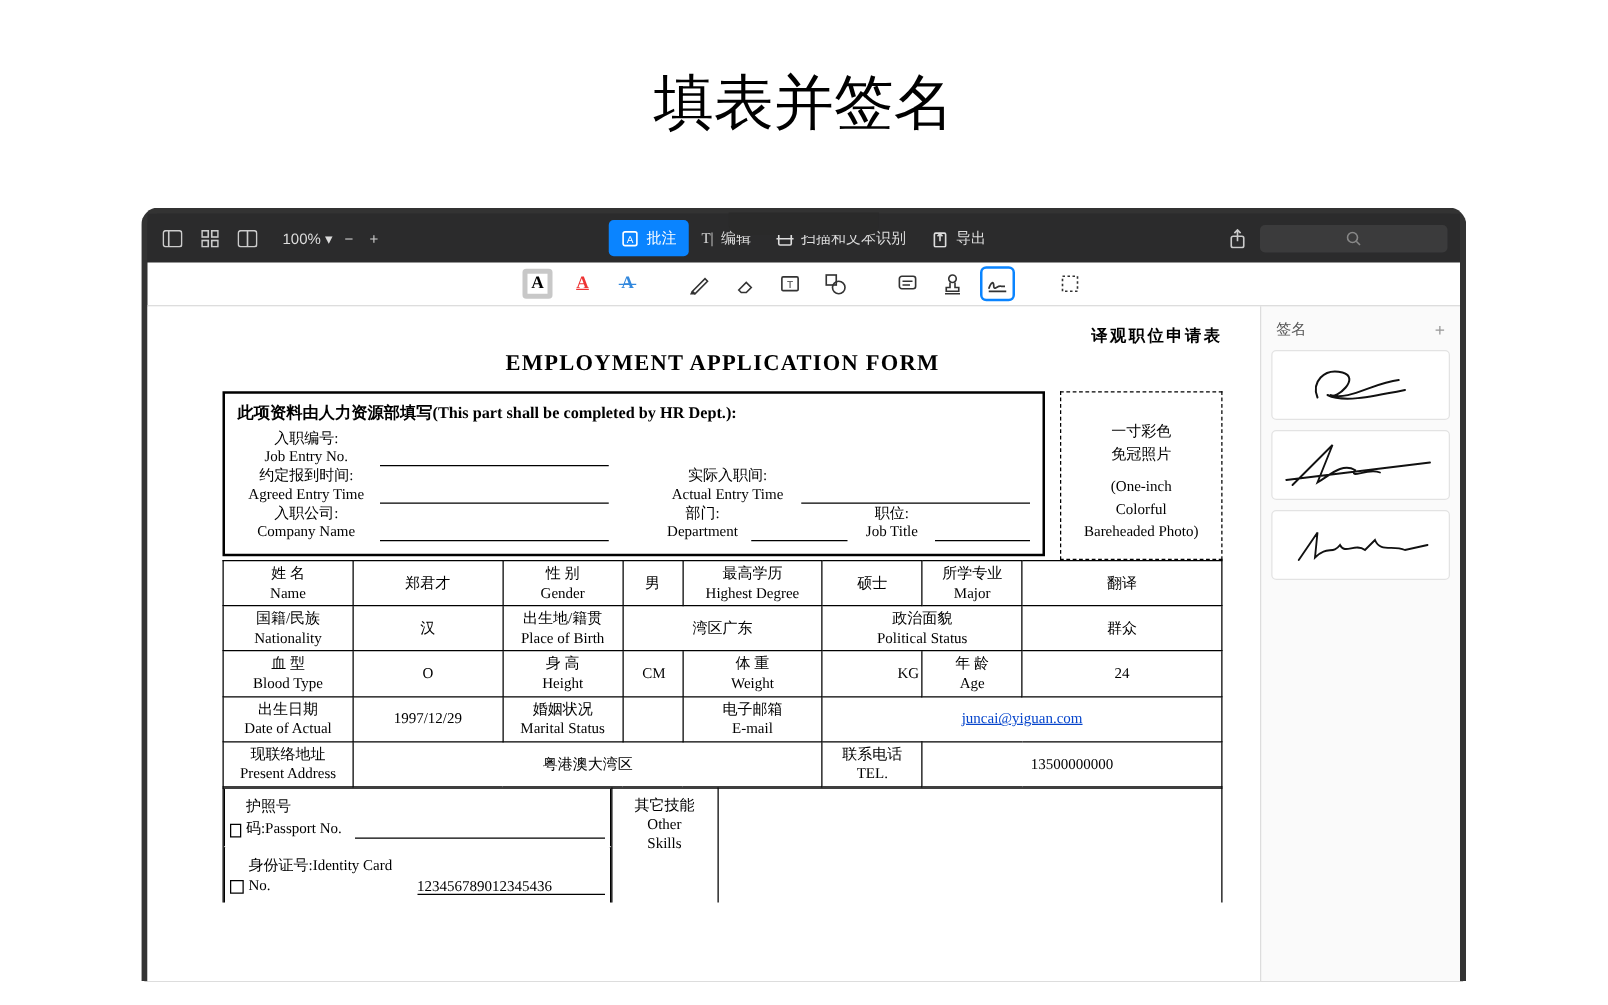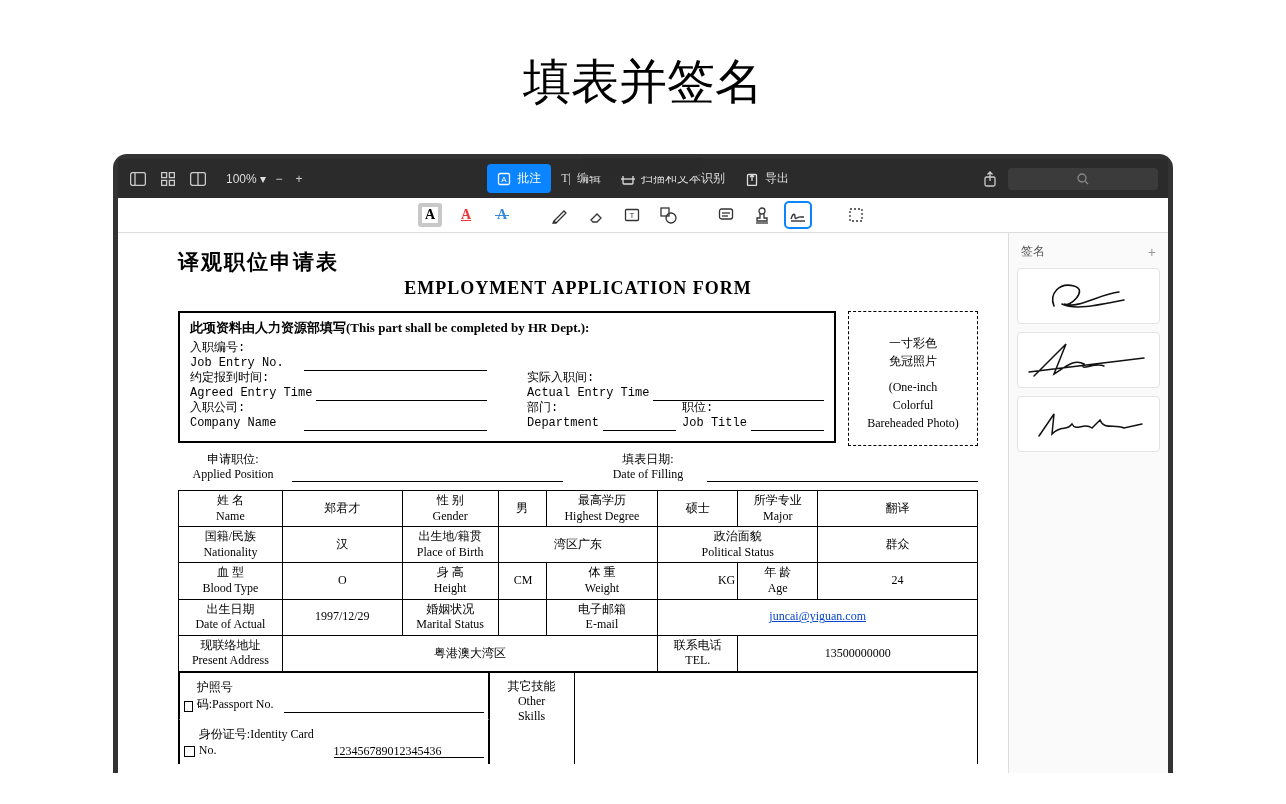--- a/index.html
+++ b/index.html
@@ -1,20 +1,20 @@
 <!DOCTYPE html>
 <html><head>
 <meta charset="utf-8">
 <style>
 * { margin: 0; padding: 0; box-sizing: border-box; }
 body { font-family: -apple-system, "Helvetica Neue", sans-serif; background: #fff; width: 1286px; height: 804px; overflow: hidden; }
 
 .page-title { text-align: center; font-size: 48px; font-weight: 400; padding: 50px 0 40px; }
 
-.device-frame { width: 1060px; margin: 0 auto; border: 5px solid #333; border-radius: 14px 14px 0 0; border-bottom: none; background: #2a2a2a; position: relative; }
+.device-frame { width: 1060px; margin: 12px auto; border: 5px solid #333; border-radius: 14px 14px 0 0; border-bottom: none; background: #2a2a2a; position: relative; }
 .notch { position: absolute; top: -1px; left: 50%; transform: translateX(-50%); width: 120px; height: 18px; background: #2a2a2a; z-index: 20; border-radius: 0 0 8px 8px; }
 
 .toolbar-top { height: 39px; background: #2b2b2c; display: flex; align-items: center; padding: 0 10px; color: #ccc; font-size: 12px; }
 .tb-group { display: flex; align-items: center; gap: 10px; }
 .tb-icon { width: 20px; height: 20px; display: flex; align-items: center; justify-content: center; cursor: pointer; }
 .tb-zoom { display: flex; align-items: center; gap: 6px; margin-left: 18px; }
 .tb-zoom-text { font-size: 12px; color: #ddd; }
 .tb-center { flex: 1; display: flex; justify-content: center; gap: 0; }
 .tab-btn { padding: 6px 10px; display: flex; align-items: center; gap: 6px; font-size: 12px; color: #ddd; cursor: pointer; border-radius: 4px; }
 .tab-btn.active { background: #0a84ff; color: #fff; }
@@ -27,30 +27,30 @@
 .tool-sep { width: 10px; }
 
 .workspace { display: flex; background: #f0f0f0; height: 540px; }
 .canvas { flex: 1; background: #fff; padding: 15px 30px 0 60px; overflow: hidden; font-family: "SimSun", "Songti SC", serif; }
 .sidebar-r { width: 160px; background: #fafafa; border-left: 1px solid #ddd; padding: 8px; }
 .sig-head { display: flex; justify-content: space-between; align-items: center; font-size: 12px; color: #555; padding: 2px 4px 8px; }
 .sig-add { color: #999; cursor: pointer; font-size: 14px; }
 .sig-box { height: 56px; background: #fff; border: 1px solid #e3e3e3; border-radius: 4px; margin-bottom: 8px; display: flex; align-items: center; justify-content: center; cursor: pointer; }
 .sig-box svg { max-width: 100%; max-height: 100%; }
 
-.doc-title-cn { text-align: left; font-size: 21px; font-weight: bold; letter-spacing: 2px; }
+.doc-title-cn { text-align: right; font-size: 13px; font-weight: bold; letter-spacing: 2px; }
 .doc-title-en { text-align: center; font-size: 18px; font-weight: bold; letter-spacing: 1px; margin-top: 2px; margin-bottom: 12px; }
 
 .hr-row { display: flex; gap: 12px; align-items: flex-start; }
 .hr-box { border: 2px solid #000; padding: 6px 10px 10px; flex: 1; font-size: 13px; }
 .hr-box-title { font-weight: bold; margin-bottom: 4px; }
 .hr-fields { display: flex; gap: 40px; }
 .hr-col { flex: 1; }
 .hr-field { display: flex; align-items: flex-end; margin-bottom: 0px; font-size: 12px; }
-.hr-label-stack { min-width: 110px; line-height: 1.25; font-family: Liberation Mono, monospace; }
+.hr-label-stack { text-align: center; min-width: 110px; line-height: 1.25; }
 .hr-line { flex: 1; border-bottom: 1px solid #000; min-width: 60px; height: 14px; margin-left: 4px; }
 .photo-box { width: 130px; height: 135px; border: 1.5px dashed #000; text-align: center; font-size: 12px; padding-top: 22px; line-height: 1.5; }
 
 .below-row { display: flex; gap: 30px; margin: 6px 0 8px; font-size: 12px; }
 .below-field { display: flex; align-items: flex-end; }
 .below-label-stack { text-align: center; min-width: 110px; line-height: 1.25; }
 
 .sec-header { background: #8bc1f5; padding: 4px 8px; font-size: 14px; font-weight: bold; }
 
 table.form-tbl { width: 100%; border-collapse: collapse; font-size: 12px; }
@@ -273,36 +273,20 @@
         <div class="photo-box">
           <div>一寸彩色</div>
           <div>免冠照片</div>
           <div style="height:8px;"></div>
           <div>(One-inch</div>
           <div>Colorful</div>
           <div>Bareheaded Photo)</div>
         </div>
       </div>
 
-      <div class="below-row">
-        <div class="below-field" style="flex:1;">
-            <div class="below-label-stack">
-              <div>申请职位:</div>
-              <div>Applied Position</div>
-            </div>
-            <div class="hr-line"></div>
-          </div>
-        <div class="below-field" style="flex:1;">
-            <div class="below-label-stack">
-              <div>填表日期:</div>
-              <div>Date of Filling</div>
-            </div>
-            <div class="hr-line"></div>
-          </div>
-      </div>
 
 
       <table class="form-tbl">
         <tbody>
             <tr>
           <td class="stackcell" style="width:13%;">
                 <div>姓 名</div>
                 <div>Name</div>
               </td>
           <td style="width:15%;">郑君才</td>

